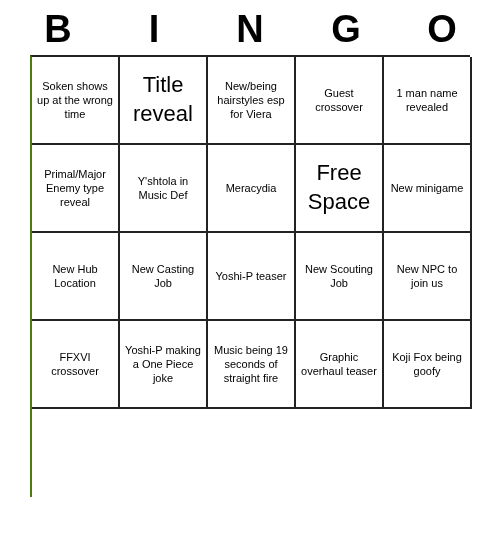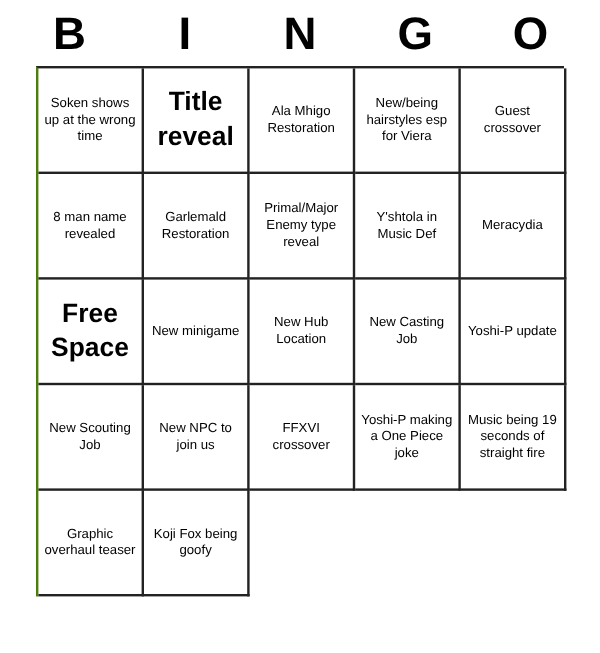--- a/index.html
+++ b/index.html
@@ -39,49 +39,47 @@
       align-items: center;
       justify-content: center;
       text-align: center;
       padding: 4px;
       font-size: 11px;
       line-height: 1.3;
       cursor: default;
     }
     .bingo-cell.large-text {
       font-size: 22px;
-      font-weight: bold;
+      font-weight: normal;
     }
   </style>
 </head>
 <body>
 
 <div class="bingo-title">
 <span class="bingo-letter">B</span>
     <span class="bingo-letter">I</span>
     <span class="bingo-letter">N</span>
     <span class="bingo-letter">G</span>
     <span class="bingo-letter">O</span>
   </div>
 <div class="bingo-grid">
 <div class="bingo-cell">Soken shows up at the wrong time</div>
     <div class="bingo-cell large-text">Title reveal</div>
-    <div class="bingo-cell">Ala Mhigo Restoration</div>
     <div class="bingo-cell">New/being hairstyles esp for Viera</div>
     <div class="bingo-cell">Guest crossover</div>
-    <div class="bingo-cell">8 man name revealed</div>
-    <div class="bingo-cell">Garlemald Restoration</div>
+    <div class="bingo-cell">1 man name revealed</div>
     <div class="bingo-cell">Primal/Major Enemy type reveal</div>
     <div class="bingo-cell">Y'shtola in Music Def</div>
     <div class="bingo-cell">Meracydia</div>
     <div class="bingo-cell large-text">Free Space</div>
     <div class="bingo-cell">New minigame</div>
     <div class="bingo-cell">New Hub Location</div>
     <div class="bingo-cell">New Casting Job</div>
-    <div class="bingo-cell">Yoshi-P update</div>
+    <div class="bingo-cell">Yoshi-P teaser</div>
     <div class="bingo-cell">New Scouting Job</div>
     <div class="bingo-cell">New NPC to join us</div>
     <div class="bingo-cell">FFXVI crossover</div>
     <div class="bingo-cell">Yoshi-P making a One Piece joke</div>
     <div class="bingo-cell">Music being 19 seconds of straight fire</div>
     <div class="bingo-cell">Graphic overhaul teaser</div>
     <div class="bingo-cell">Koji Fox being goofy</div>
   </div>
 
 </body></html>

